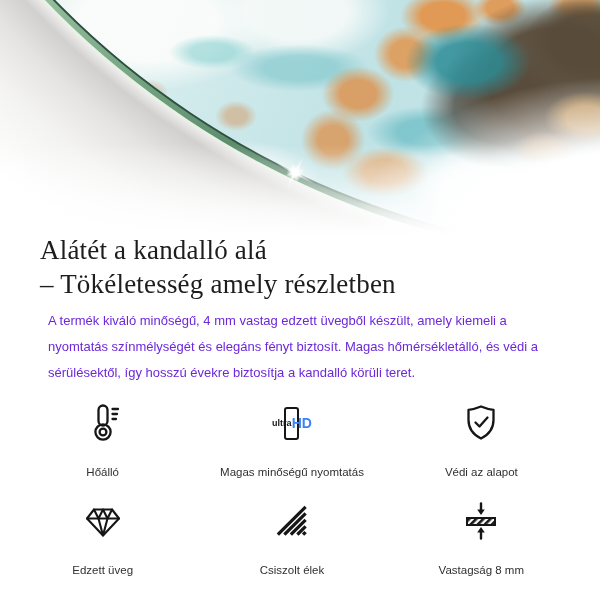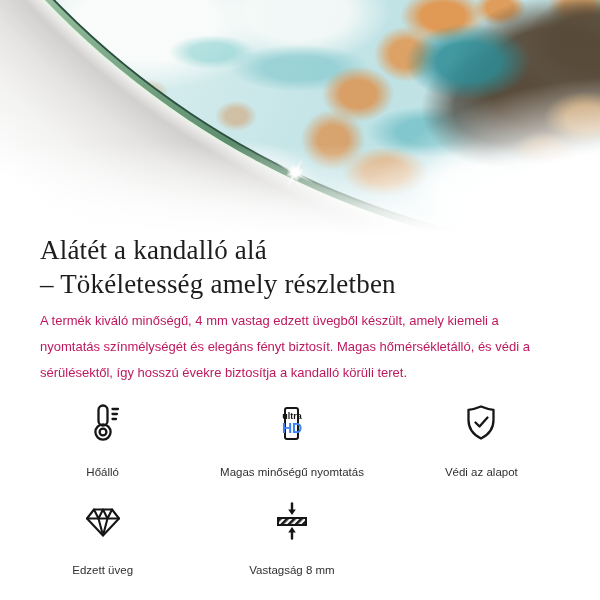--- a/index.html
+++ b/index.html
@@ -65,32 +65,32 @@
   .sparkle .r4 { width:22px; height:1.5px; opacity:.85; transform:translate(-50%,-50%) rotate(163deg); }
   .sparkle .glow { position:absolute; left:50%; top:50%; width:16px; height:16px; border-radius:50%;
     transform:translate(-50%,-50%);
     background:radial-gradient(circle, #fff 0 25%, rgba(255,255,255,0.55) 50%, rgba(255,255,255,0) 75%); }
 
   
   .title { position:absolute; left:40px; top:233px;
     font-family:"Liberation Serif", serif; font-weight:400;
     font-size:27px; line-height:34px; color:#1d1d1d; letter-spacing:0.2px; }
   .title .t-line { display:block; }
-  .desc { position:absolute; left:40px; top:308px; width:512px;
-    font-size:13px; line-height:26px; color:#be185d; }
+  .desc { position:absolute; left:48px; top:308px; width:512px;
+    font-size:13px; line-height:26px; color:#6d28d9; }
 
   
   .features { position:absolute; left:8px; top:401px; width:568px;
     display:grid; grid-template-columns:1fr 1fr 1fr; row-gap:20px; }
   .feature { display:flex; flex-direction:column; align-items:center; }
   .icon-box { height:44px; display:flex; align-items:center; justify-content:center; }
   .feature .label { margin-top:20px; font-size:11.5px; line-height:14px; color:#303030; text-align:center; }
 
   .uhd { border:2.5px solid #161616; border-radius:3px; width:15px; height:33px;
-    display:flex; flex-direction:column; align-items:center; justify-content:center; background:#fff; }
+    display:flex; align-items:center; justify-content:center; background:#fff; }
   .uhd-top { font-size:9px; font-weight:700; line-height:10px; color:#161616; letter-spacing:0; }
   .uhd-bottom { font-size:14px; font-weight:800; line-height:15px; color:#3b82f6; }
 
   svg.icon { display:block; }
 </style>
 </head>
 <body>
 
 <div class="page">
 
@@ -156,20 +156,32 @@
         <svg class="icon" width="44" height="44" viewBox="0 0 44 44" fill="none" stroke="#161616" stroke-width="2.1" stroke-linecap="round" stroke-linejoin="round">
           <path d="M13 10.5 H31 L38 19.5 L22 36.5 L6 19.5 Z"></path>
           <path d="M6 19.5 H38"></path>
           <path d="M13 10.5 L17.5 19.5 L22 10.5 L26.5 19.5 L31 10.5"></path>
           <path d="M17.5 19.5 L22 36.5 L26.5 19.5"></path>
         </svg>
       </div>
       <div class="label">Edzett üveg</div>
     </div>
 
+    <div class="feature">
+      <div class="icon-box">
+        <svg class="icon" width="44" height="44" viewBox="0 0 44 44" fill="none" stroke="#161616" stroke-width="3.2" stroke-linecap="square">
+          <path d="M9 34.5 L34.5 9"></path>
+          <path d="M15.5 34.5 L34.5 15.5"></path>
+          <path d="M22 34.5 L34.5 22"></path>
+          <path d="M28.5 34.5 L34.5 28.5"></path>
+          <path d="M34.2 34.5 L34.5 34.2"></path>
+        </svg>
+      </div>
+      <div class="label">Csiszolt élek</div>
+    </div>
 
     <div class="feature">
       <div class="icon-box">
         <svg class="icon" width="44" height="44" viewBox="0 0 44 44" fill="none">
           <defs>
             <pattern id="hatch6" width="5" height="5" patternUnits="userSpaceOnUse" patternTransform="rotate(45)">
               <rect width="5" height="5" fill="#ffffff"></rect>
               <rect width="2.6" height="5" fill="#161616"></rect>
             </pattern>
           </defs>

